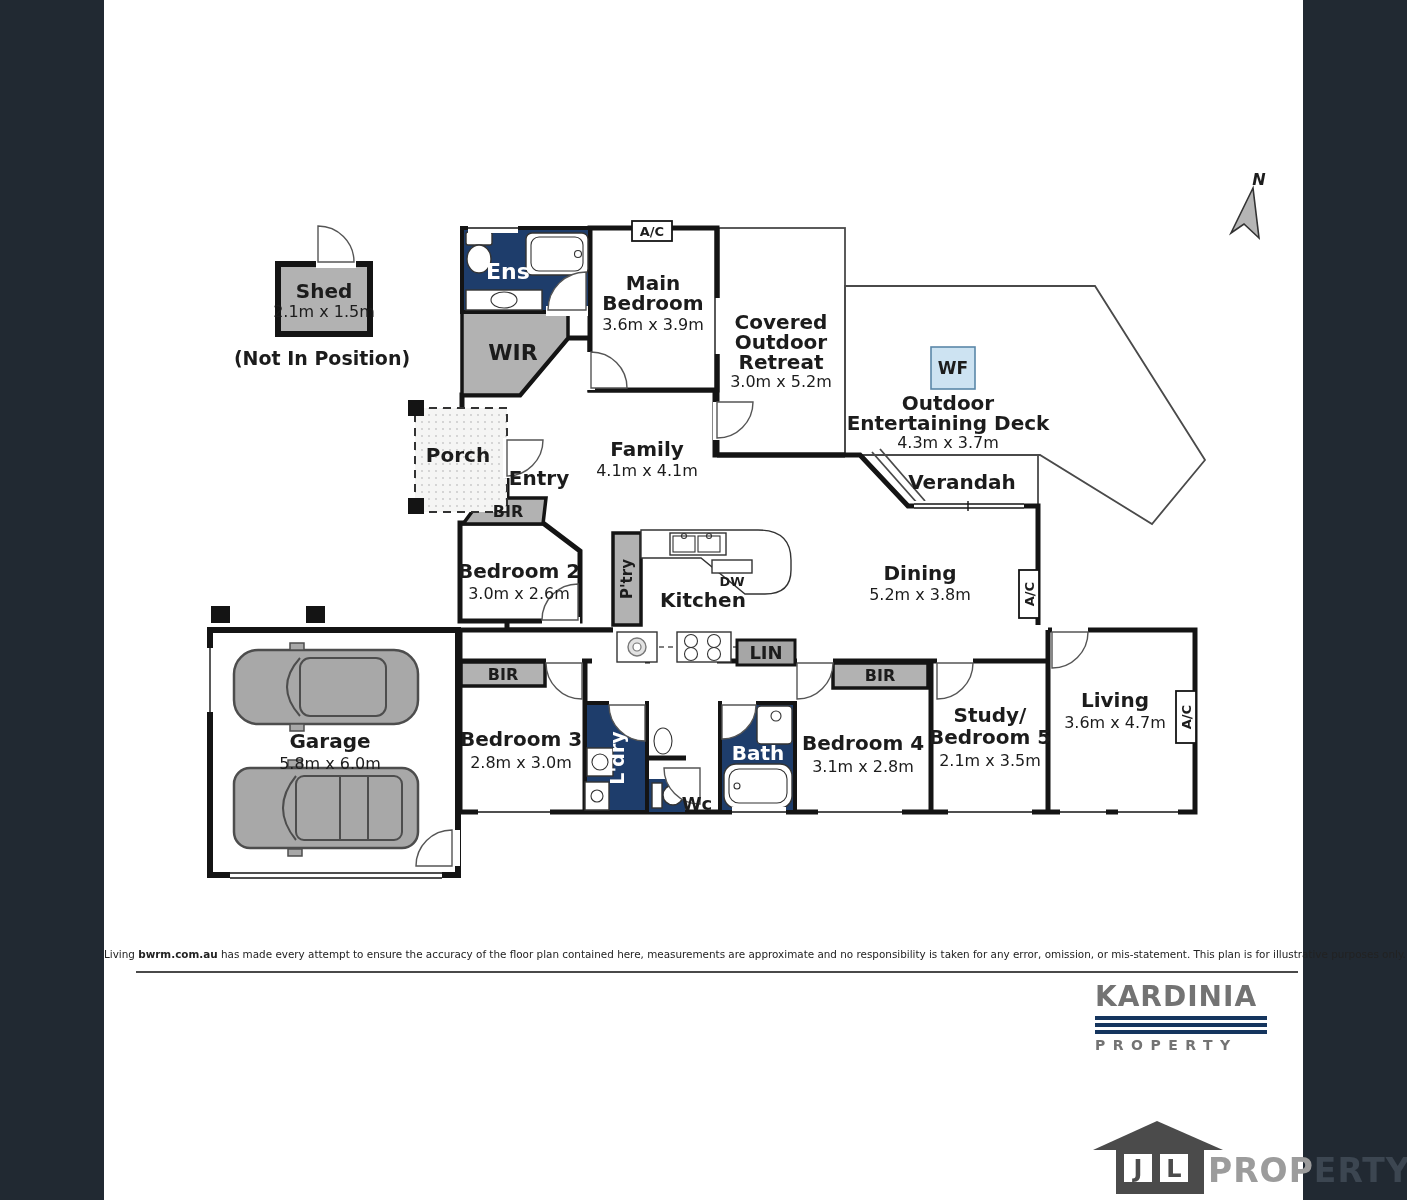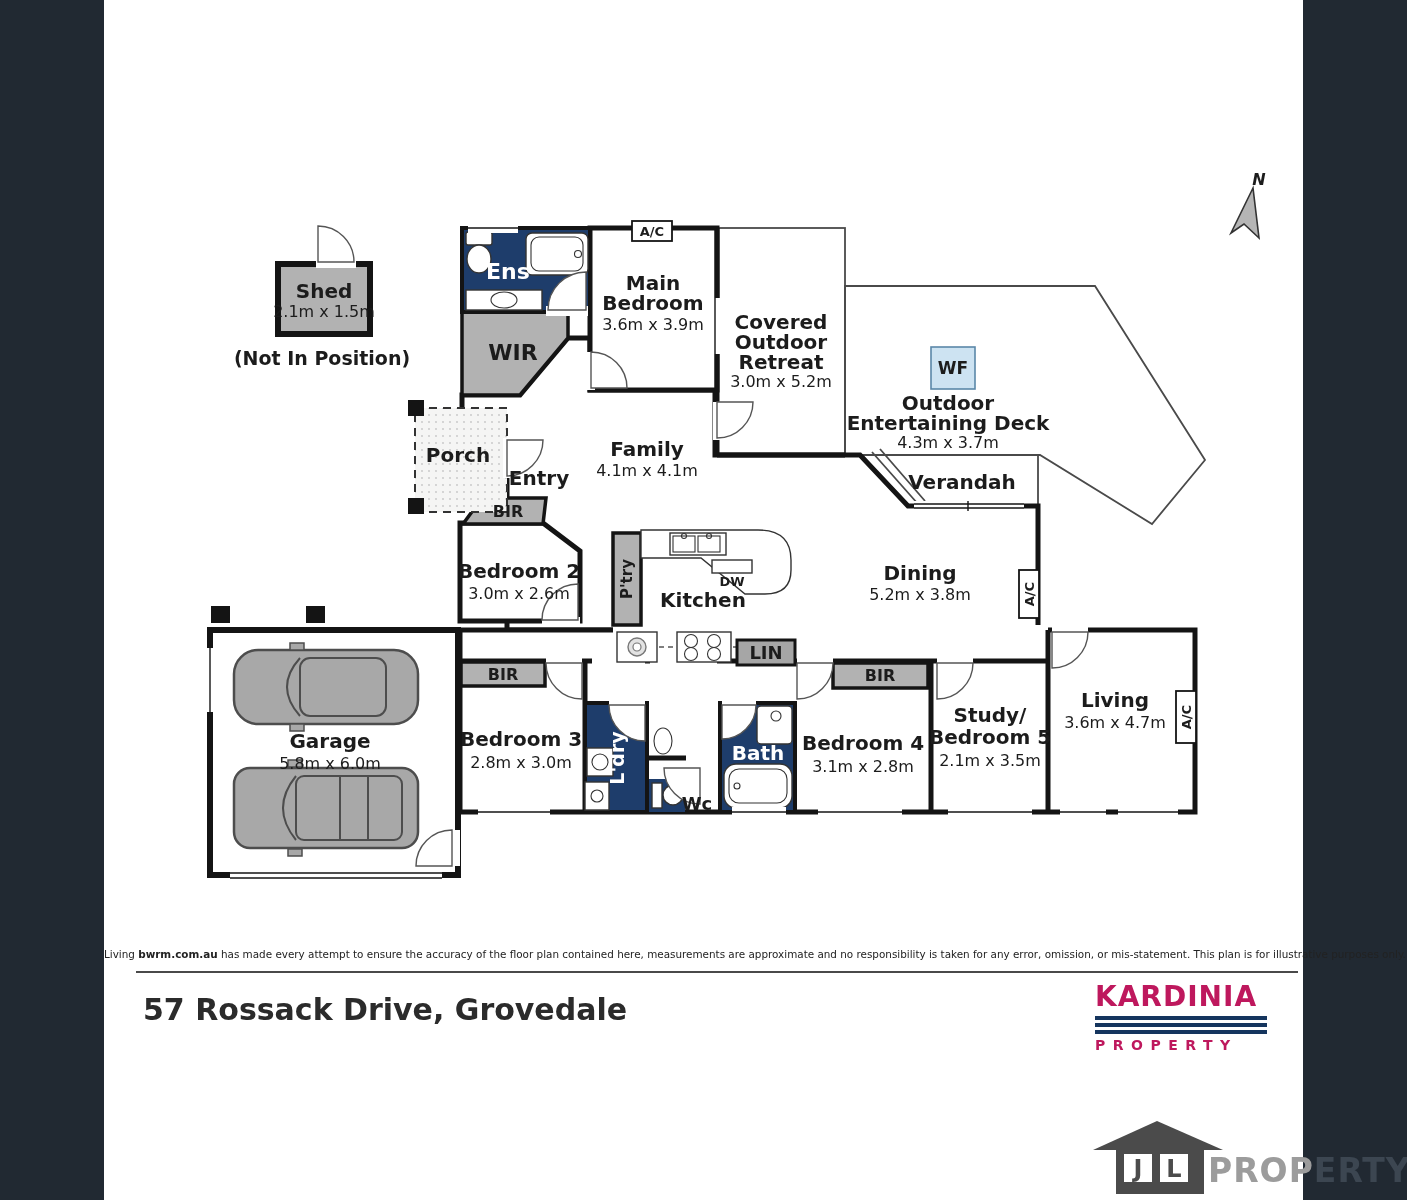--- a/index.html
+++ b/index.html
@@ -31,21 +31,21 @@
   .fix{fill:#ffffff;stroke:#333333;stroke-width:1.4;}
   .fixl{fill:none;stroke:#333333;stroke-width:1.1;}
   .post{fill:#141414;stroke:none;}
 
   
   .disclaimer{position:absolute;left:104px;width:1199px;top:948px;text-align:center;
               font-size:10.4px;color:#222;white-space:nowrap;z-index:2;}
   .disclaimer b{font-weight:700;text-align:right;}
   .footer-rule{position:absolute;left:136px;width:1162px;top:971px;border-top:2px solid #4a4a4a;z-index:2;}
   .address{position:absolute;left:143px;top:992px;font-size:30px;font-weight:700;color:#2b2b2b;z-index:2;}
-  .kardinia{position:absolute;left:1095px;top:983px;width:172px;z-index:2;color:#be185d;}
+  .kardinia{position:absolute;left:1095px;top:983px;width:172px;z-index:2;color:#737373;}
   .kardinia .kname{font-size:28px;font-weight:700;letter-spacing:1px;line-height:1;}
   .kardinia .kbars{margin-top:5px;}
   .kardinia .kbar{height:4px;background:#15355e;margin-bottom:3px;}
   .kardinia .ktag{font-size:14px;font-weight:600;letter-spacing:7.5px;margin-top:2px;}
 </style>
 </head>
 <body>
 
 <div class="canvas">
   <div class="band left"></div>
@@ -345,21 +345,20 @@
       <text x="1138" y="1177" text-anchor="middle" font-size="24" font-weight="700" fill="#4b4b4b">J</text>
       <text x="1174" y="1177" text-anchor="middle" font-size="24" font-weight="700" fill="#4b4b4b">L</text>
       <text x="1208" y="1182" font-size="33" font-weight="700" letter-spacing="1">
         <tspan fill="#9c9c9c">PROP</tspan><tspan fill="#3c4651">ERTY</tspan>
       </text>
     </g>
   </svg>
 
   <div class="disclaimer"><span>Living </span><b>bwrm.com.au</b><span> has made every attempt to ensure the accuracy of the floor plan contained here, measurements are approximate and no responsibility is taken for any error, omission, or mis-statement. This plan is for illustrative purposes only.</span></div>
   <div class="footer-rule"></div>
-  <div class="address">57 Rossack Drive, Grovedale</div>
 
   <div class="kardinia">
     <div class="kname">KARDINIA</div>
     <div class="kbars">
       <div class="kbar"></div>
         <div class="kbar"></div>
         <div class="kbar"></div>
     </div>
     <div class="ktag">PROPERTY</div>
   </div>

